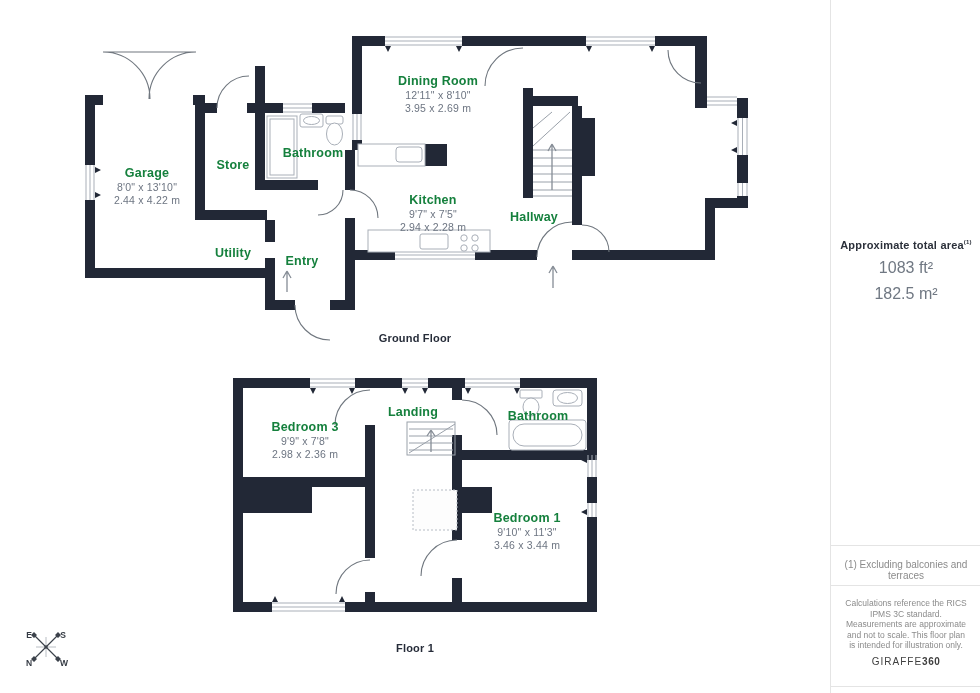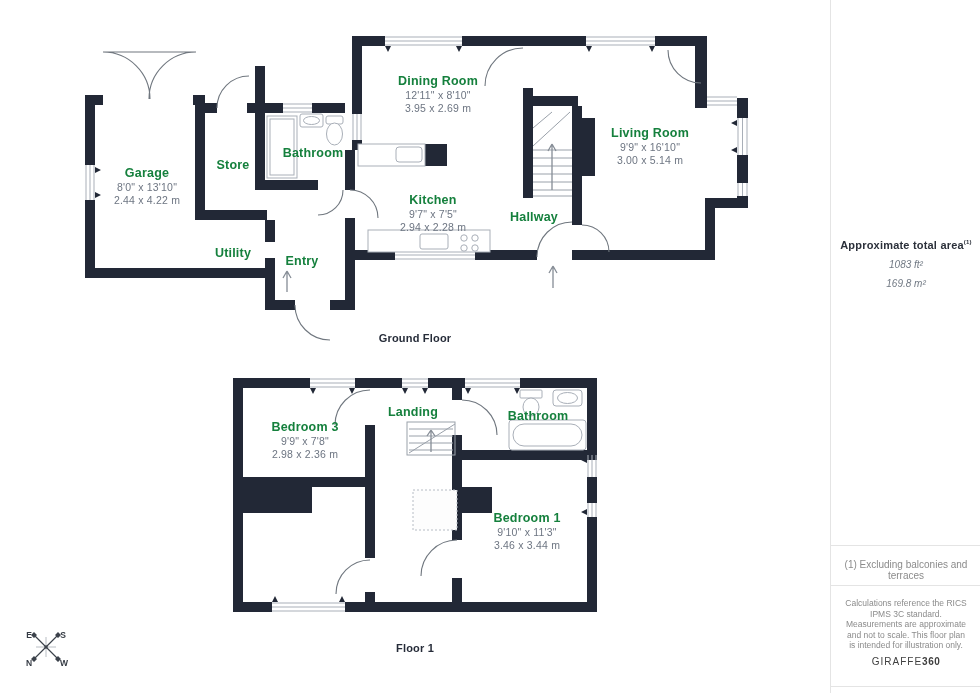--- a/index.html
+++ b/index.html
@@ -7,21 +7,21 @@
           font-family:"Liberation Sans",sans-serif;}
   .plan-svg{position:absolute;left:0;top:0;}
   .room-label{position:absolute;transform:translateX(-50%);text-align:center;white-space:nowrap;pointer-events:none;}
   .room-name{font-size:12.5px;font-weight:700;color:#15803d;letter-spacing:.2px;line-height:15px;}
   .room-dim{font-size:10.5px;color:#6d7582;line-height:13px;letter-spacing:.2px;}
   .floor-label{position:absolute;transform:translateX(-50%);font-size:11px;font-weight:700;color:#262c39;letter-spacing:.2px;}
   .sidebar{position:absolute;left:830px;top:0;width:150px;height:693px;border-left:1px solid #e4e4e4;}
   .area-block{position:absolute;top:239px;left:0;width:100%;text-align:center;}
   .area-title{font-size:11px;font-weight:700;color:#2b303a;letter-spacing:.2px;}
   .area-title sup{font-size:6px;font-weight:700;color:#2b303a;}
-  .area-value{font-size:10px;color:#707883;margin-top:8px;font-style:italic;}
+  .area-value{font-size:16px;color:#707883;margin-top:8px;}
   .sb-divider{position:absolute;left:0;width:100%;height:1px;background:#e4e4e4;}
   .sb-note{position:absolute;left:0;width:100%;text-align:center;font-size:10px;color:#8b8b8b;line-height:10.5px;}
   .sb-note.disclaimer{padding:0 12px;box-sizing:border-box;font-size:8.5px;}
   .brand{position:absolute;left:0;width:100%;text-align:center;font-size:10px;color:#3f3f3f;letter-spacing:1px;}
   .brand .b360{font-weight:700;letter-spacing:.5px;margin-top:32px;}
   .wall{fill:#222836;}
   .win{stroke:#a9afb8;stroke-width:1;fill:none;}
   .arc{stroke:#70777f;stroke-width:1.1;fill:none;}
   .fix{stroke:#a9afb8;stroke-width:1;fill:#fff;}
   .stair{stroke:#9aa1aa;stroke-width:1;fill:none;}
@@ -198,25 +198,20 @@
     <div class="room-dim">3.95 x 2.69 m</div>
   </div>
   <div class="room-label" style="left:433px;top:193px">
     <div class="room-name">Kitchen</div>
     <div class="room-dim">9'7" x 7'5"</div>
     <div class="room-dim">2.94 x 2.28 m</div>
   </div>
   <div class="room-label" style="left:534px;top:210px">
     <div class="room-name">Hallway</div>
   </div>
-  <div class="room-label" style="left:650px;top:126px">
-    <div class="room-name">Living Room</div>
-    <div class="room-dim">9'9" x 16'10"</div>
-    <div class="room-dim">3.00 x 5.14 m</div>
-  </div>
 
   <div class="room-label" style="left:305px;top:420px">
     <div class="room-name">Bedroom 3</div>
     <div class="room-dim">9'9" x 7'8"</div>
     <div class="room-dim">2.98 x 2.36 m</div>
   </div>
   <div class="room-label" style="left:413px;top:405px">
     <div class="room-name">Landing</div>
   </div>
   <div class="room-label" style="left:538px;top:409px">
@@ -228,21 +223,21 @@
     <div class="room-dim">3.46 x 3.44 m</div>
   </div>
 
   <div class="floor-label" style="left:415px;top:332px">Ground Floor</div>
   <div class="floor-label" style="left:415px;top:642px">Floor 1</div>
 
   <div class="sidebar">
     <div class="area-block">
       <div class="area-title"><span>Approximate total area</span><sup>(1)</sup></div>
       <div class="area-value">1083 ft²</div>
-      <div class="area-value">169.8 m²</div>
+      <div class="area-value">182.5 m²</div>
     </div>
     <div class="sb-divider" style="top:545px"></div>
     <div class="sb-note" style="top:560px">(1) Excluding balconies and terraces</div>
     <div class="sb-divider" style="top:585px"></div>
     <div class="sb-note disclaimer" style="top:598px">Calculations reference the RICS IPMS 3C standard. Measurements are approximate and not to scale. This floor plan is intended for illustration only.</div>
     <div class="brand" style="top:656px;position:absolute"><span>GIRAFFE</span><span class="b360">360</span></div>
     <div class="sb-divider" style="top:686px"></div>
   </div>
 
 </div>

